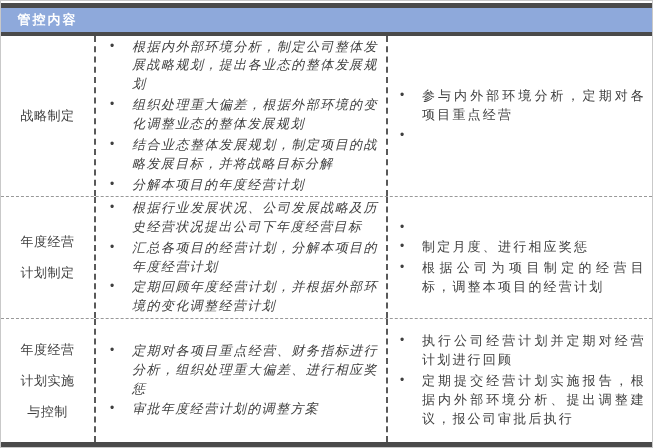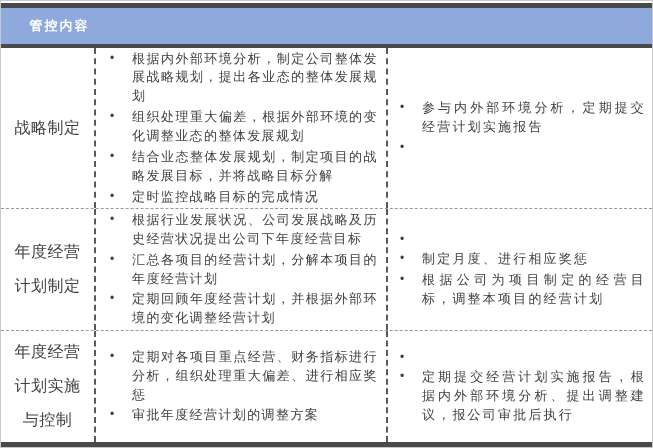--- a/index.html
+++ b/index.html
@@ -21,59 +21,58 @@
     border:1px solid #c9c9c9;
     padding-top:2px;
     display:flex;flex-direction:column;
     overflow:hidden;
   }
   .bar{width:100%;background:var(--bar);flex:none;}
   .bar.top{height:5px;}
   .bar.mid{height:4px;}
   .bar.bottom{height:5px;}
   .header-row{
-    display:flex;height:36px;flex:none;
+    display:flex;height:24px;flex:none;
     background:var(--header-bg);
-    padding-left:12px;
   }
   .cell{min-width:0;}
   .c1{width:93px;flex:none;}
   .c2{width:292px;flex:none;border-left:2px dashed var(--col-divider);}
   .c3{flex:1;border-left:2px dashed var(--col-divider);}
   .header-cell{
     display:flex;align-items:center;justify-content:center;
     color:var(--header-text);
     font-size:13px;font-weight:bold;letter-spacing:2px;
   }
   .tbody{flex:1;display:flex;flex-direction:column;min-height:0;}
   .row{display:flex;flex:none;}
   .row:nth-child(1){height:160px;}
   .row:nth-child(2){height:122px;}
   .row:nth-child(3){flex:1;}
   .row + .row{border-top:1px dashed var(--row-divider);}
   .label-cell{
     display:flex;flex-direction:column;align-items:center;justify-content:center;
     gap:13px;
     color:var(--body-text);
-    font-size:16px;letter-spacing:0.5px;
+    font-size:13px;letter-spacing:0.5px;
   }
   .bullet-cell{display:flex;align-items:center;}
   .bullets{width:100%;}
   .bullet{display:flex;align-items:flex-start;margin:2px 0;}
   .marker{
     flex:none;width:26px;text-align:left;padding-left:4px;
     color:var(--body-text);font-size:12px;line-height:1.45;
   }
   .btext{
     flex:1;color:var(--body-text);
     font-size:13px;line-height:1.45;
     text-align:justify;text-justify:inter-character;
   }
   .c2.bullet-cell{padding:2px 8px 2px 10px;}
-  .c2 .btext{letter-spacing:1.4px;}
+  .c2 .btext{letter-spacing:1.4px;font-style:italic;}
   .c3.bullet-cell{padding:2px 6px 2px 8px;}
   .c3 .btext{letter-spacing:2.2px;}
 </style>
 </head>
 <body>
 
 <div class="page">
   <div class="bar top"></div>
 
   <div class="header-row">
@@ -98,29 +97,29 @@
             <div class="bullet">
               <span class="marker">•</span>
               <span class="btext">组织处理重大偏差，根据外部环境的变化调整业态的整体发展规划</span>
             </div>
             <div class="bullet">
               <span class="marker">•</span>
               <span class="btext">结合业态整体发展规划，制定项目的战略发展目标，并将战略目标分解</span>
             </div>
             <div class="bullet">
               <span class="marker">•</span>
-              <span class="btext">定时监控战略目标的完成情况</span>
+              <span class="btext">分解本项目的年度经营计划</span>
             </div>
           </div>
         </div>
         <div class="cell c3 bullet-cell">
           <div class="bullets">
             <div class="bullet">
               <span class="marker">•</span>
-              <span class="btext">参与内外部环境分析，定期提交经营计划实施报告</span>
+              <span class="btext">参与内外部环境分析，定期对各项目重点经营</span>
             </div>
             <div class="bullet">
               <span class="marker">•</span>
             </div>
           </div>
         </div>
       </div>
       <div class="row">
         <div class="cell c1 label-cell">
           <div class="label-line">年度经营</div>
@@ -173,20 +172,21 @@
             <div class="bullet">
               <span class="marker">•</span>
               <span class="btext">审批年度经营计划的调整方案</span>
             </div>
           </div>
         </div>
         <div class="cell c3 bullet-cell">
           <div class="bullets">
             <div class="bullet">
               <span class="marker">•</span>
+              <span class="btext">执行公司经营计划并定期对经营计划进行回顾</span>
             </div>
             <div class="bullet">
               <span class="marker">•</span>
               <span class="btext">定期提交经营计划实施报告，根据内外部环境分析、提出调整建议，报公司审批后执行</span>
             </div>
           </div>
         </div>
       </div>
     </div>
 

